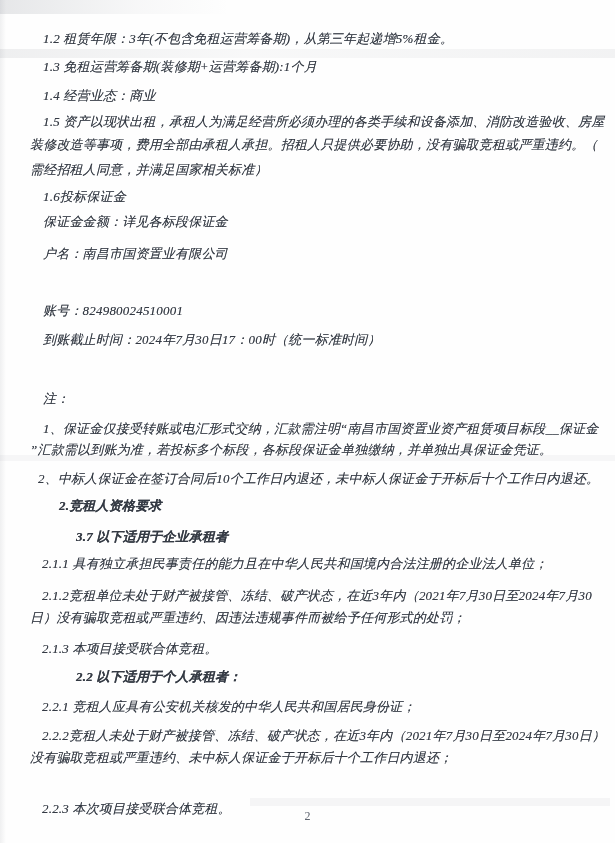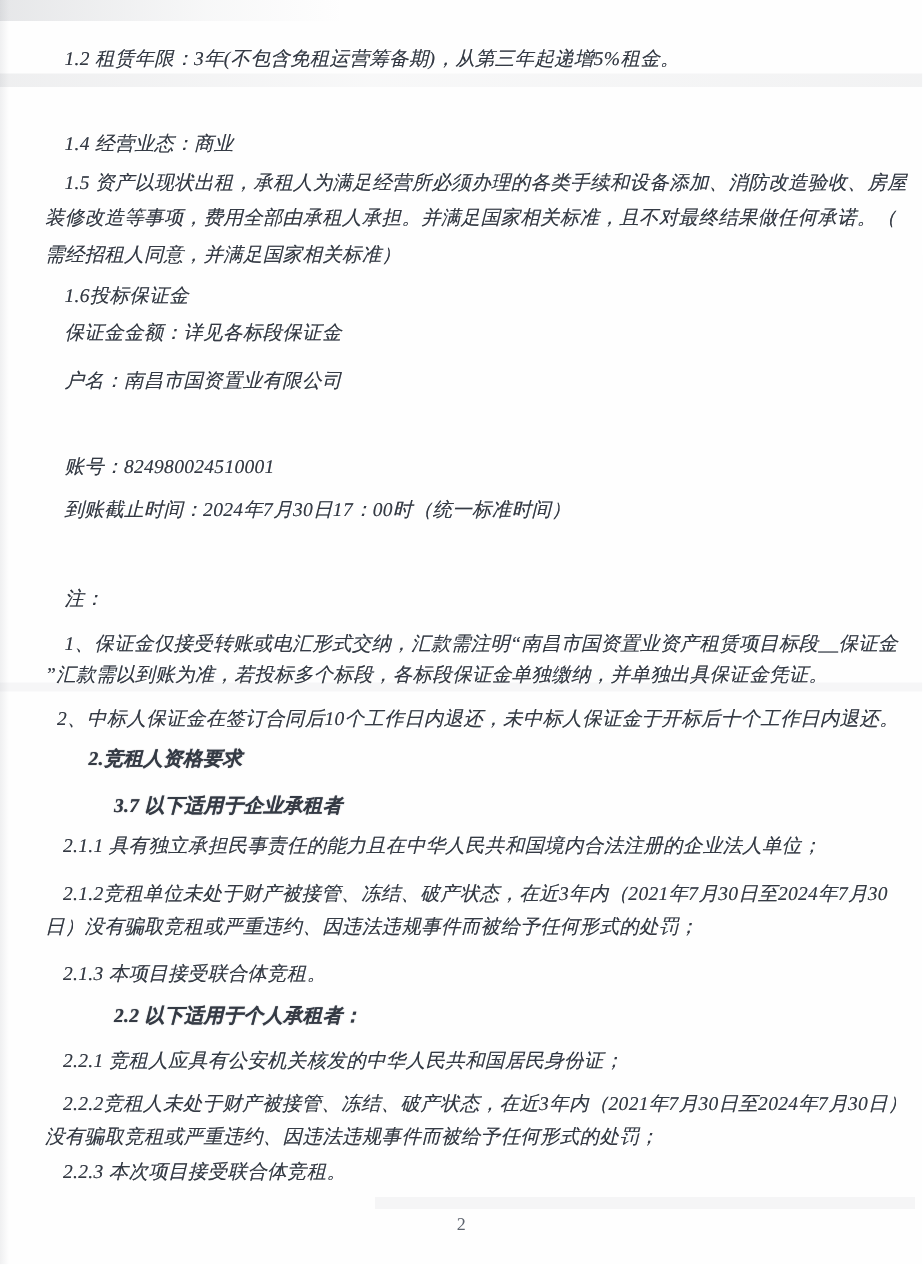--- a/index.html
+++ b/index.html
@@ -70,39 +70,40 @@
 
 <div class="page">
 
   <div class="smudge sm-topleft"></div>
   <div class="smudge sm-band1"></div>
   <div class="smudge sm-band2"></div>
   <div class="smudge sm-band3"></div>
   <div class="smudge sm-leftedge"></div>
 
   <div class="ln" style="top:30px;  left:43px">1.2 租赁年限：3年(不包含免租运营筹备期)，从第三年起递增5%租金。</div>
+  <div class="ln" style="top:58px;  left:43px">1.3 免租运营筹备期(装修期+运营筹备期):1个月</div>
   <div class="ln" style="top:87px;  left:43px">1.4 经营业态：商业</div>
   <div class="ln" style="top:113px; left:43px">1.5 资产以现状出租，承租人为满足经营所必须办理的各类手续和设备添加、消防改造验收、房屋</div>
-  <div class="ln" style="top:136px; left:30px">装修改造等事项，费用全部由承租人承担。并满足国家相关标准，且不对最终结果做任何承诺。（</div>
+  <div class="ln" style="top:136px; left:30px">装修改造等事项，费用全部由承租人承担。招租人只提供必要协助，没有骗取竞租或严重违约。（</div>
   <div class="ln" style="top:161px; left:30px">需经招租人同意，并满足国家相关标准）</div>
   <div class="ln" style="top:188px; left:43px">1.6投标保证金</div>
   <div class="ln" style="top:245px; left:43px">户名：南昌市国资置业有限公司</div>
   <div class="ln" style="top:213px; left:43px">保证金金额：详见各标段保证金</div>
   <div class="ln" style="top:302px; left:43px">账号：824980024510001</div>
   <div class="ln" style="top:331px; left:43px">到账截止时间：2024年7月30日17：00时（统一标准时间）</div>
   <div class="ln" style="top:390px; left:43px">注：</div>
   <div class="ln" style="top:420px; left:43px">1、保证金仅接受转账或电汇形式交纳，汇款需注明“南昌市国资置业资产租赁项目标段__保证金</div>
   <div class="ln" style="top:441px; left:30px">”汇款需以到账为准，若投标多个标段，各标段保证金单独缴纳，并单独出具保证金凭证。</div>
   <div class="ln" style="top:470px; left:38px">2、中标人保证金在签订合同后10个工作日内退还，未中标人保证金于开标后十个工作日内退还。</div>
   <div class="ln b" style="top:497px; left:23px">2.竞租人资格要求</div>
   <div class="ln b" style="top:528px; left:40px">3.7  以下适用于企业承租者</div>
   <div class="ln" style="top:555px; left:42px">2.1.1 具有独立承担民事责任的能力且在中华人民共和国境内合法注册的企业法人单位；</div>
   <div class="ln" style="top:587px; left:42px">2.1.2竞租单位未处于财产被接管、冻结、破产状态，在近3年内（2021年7月30日至2024年7月30</div>
   <div class="ln" style="top:609px; left:30px">日）没有骗取竞租或严重违约、因违法违规事件而被给予任何形式的处罚；</div>
   <div class="ln" style="top:640px; left:42px">2.1.3 本项目接受联合体竞租。</div>
   <div class="ln b" style="top:668px; left:40px">2.2  以下适用于个人承租者：</div>
   <div class="ln" style="top:698px; left:42px">2.2.1 竞租人应具有公安机关核发的中华人民共和国居民身份证；</div>
   <div class="ln" style="top:727px; left:42px">2.2.2竞租人未处于财产被接管、冻结、破产状态，在近3年内（2021年7月30日至2024年7月30日）</div>
-  <div class="ln" style="top:749px; left:30px">没有骗取竞租或严重违约、因违法违规事件而被给予任何形式的处罚；</div>
-  <div class="ln" style="top:772px; left:42px">2.2.3 本次项目接受联合体竞租。</div>
+  <div class="ln" style="top:749px; left:30px">没有骗取竞租或严重违约、未中标人保证金于开标后十个工作日内退还；</div>
+  <div class="ln" style="top:800px; left:42px">2.2.3 本次项目接受联合体竞租。</div>
 
   <div class="pagenum">2</div>
 </div>
 
 </body></html>

